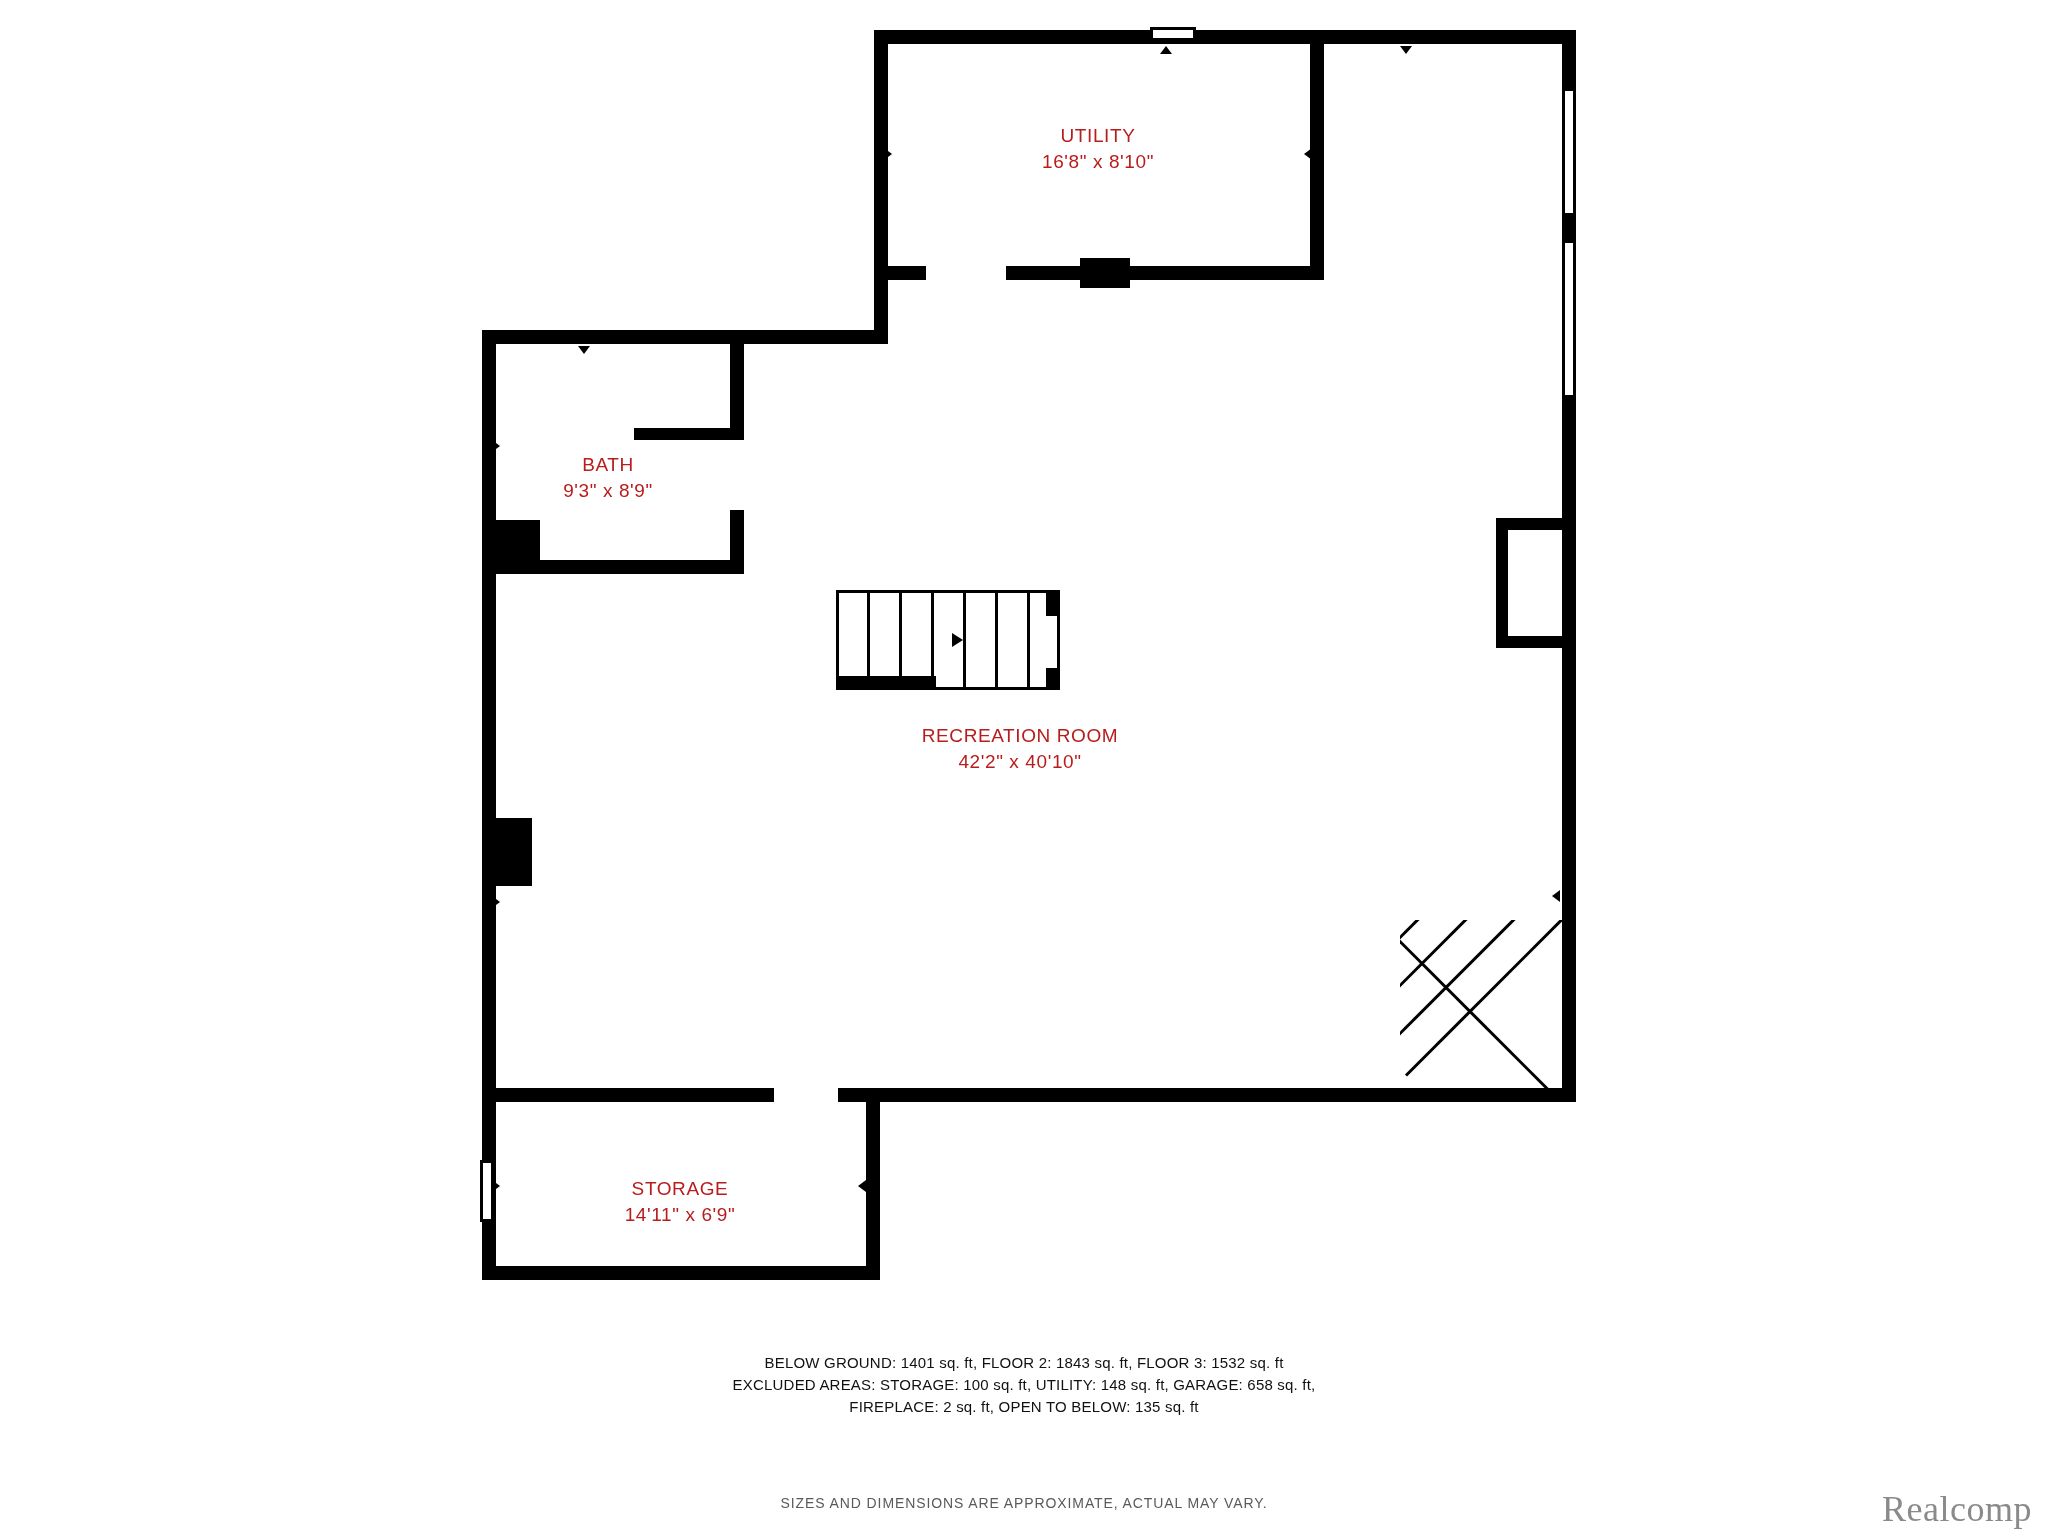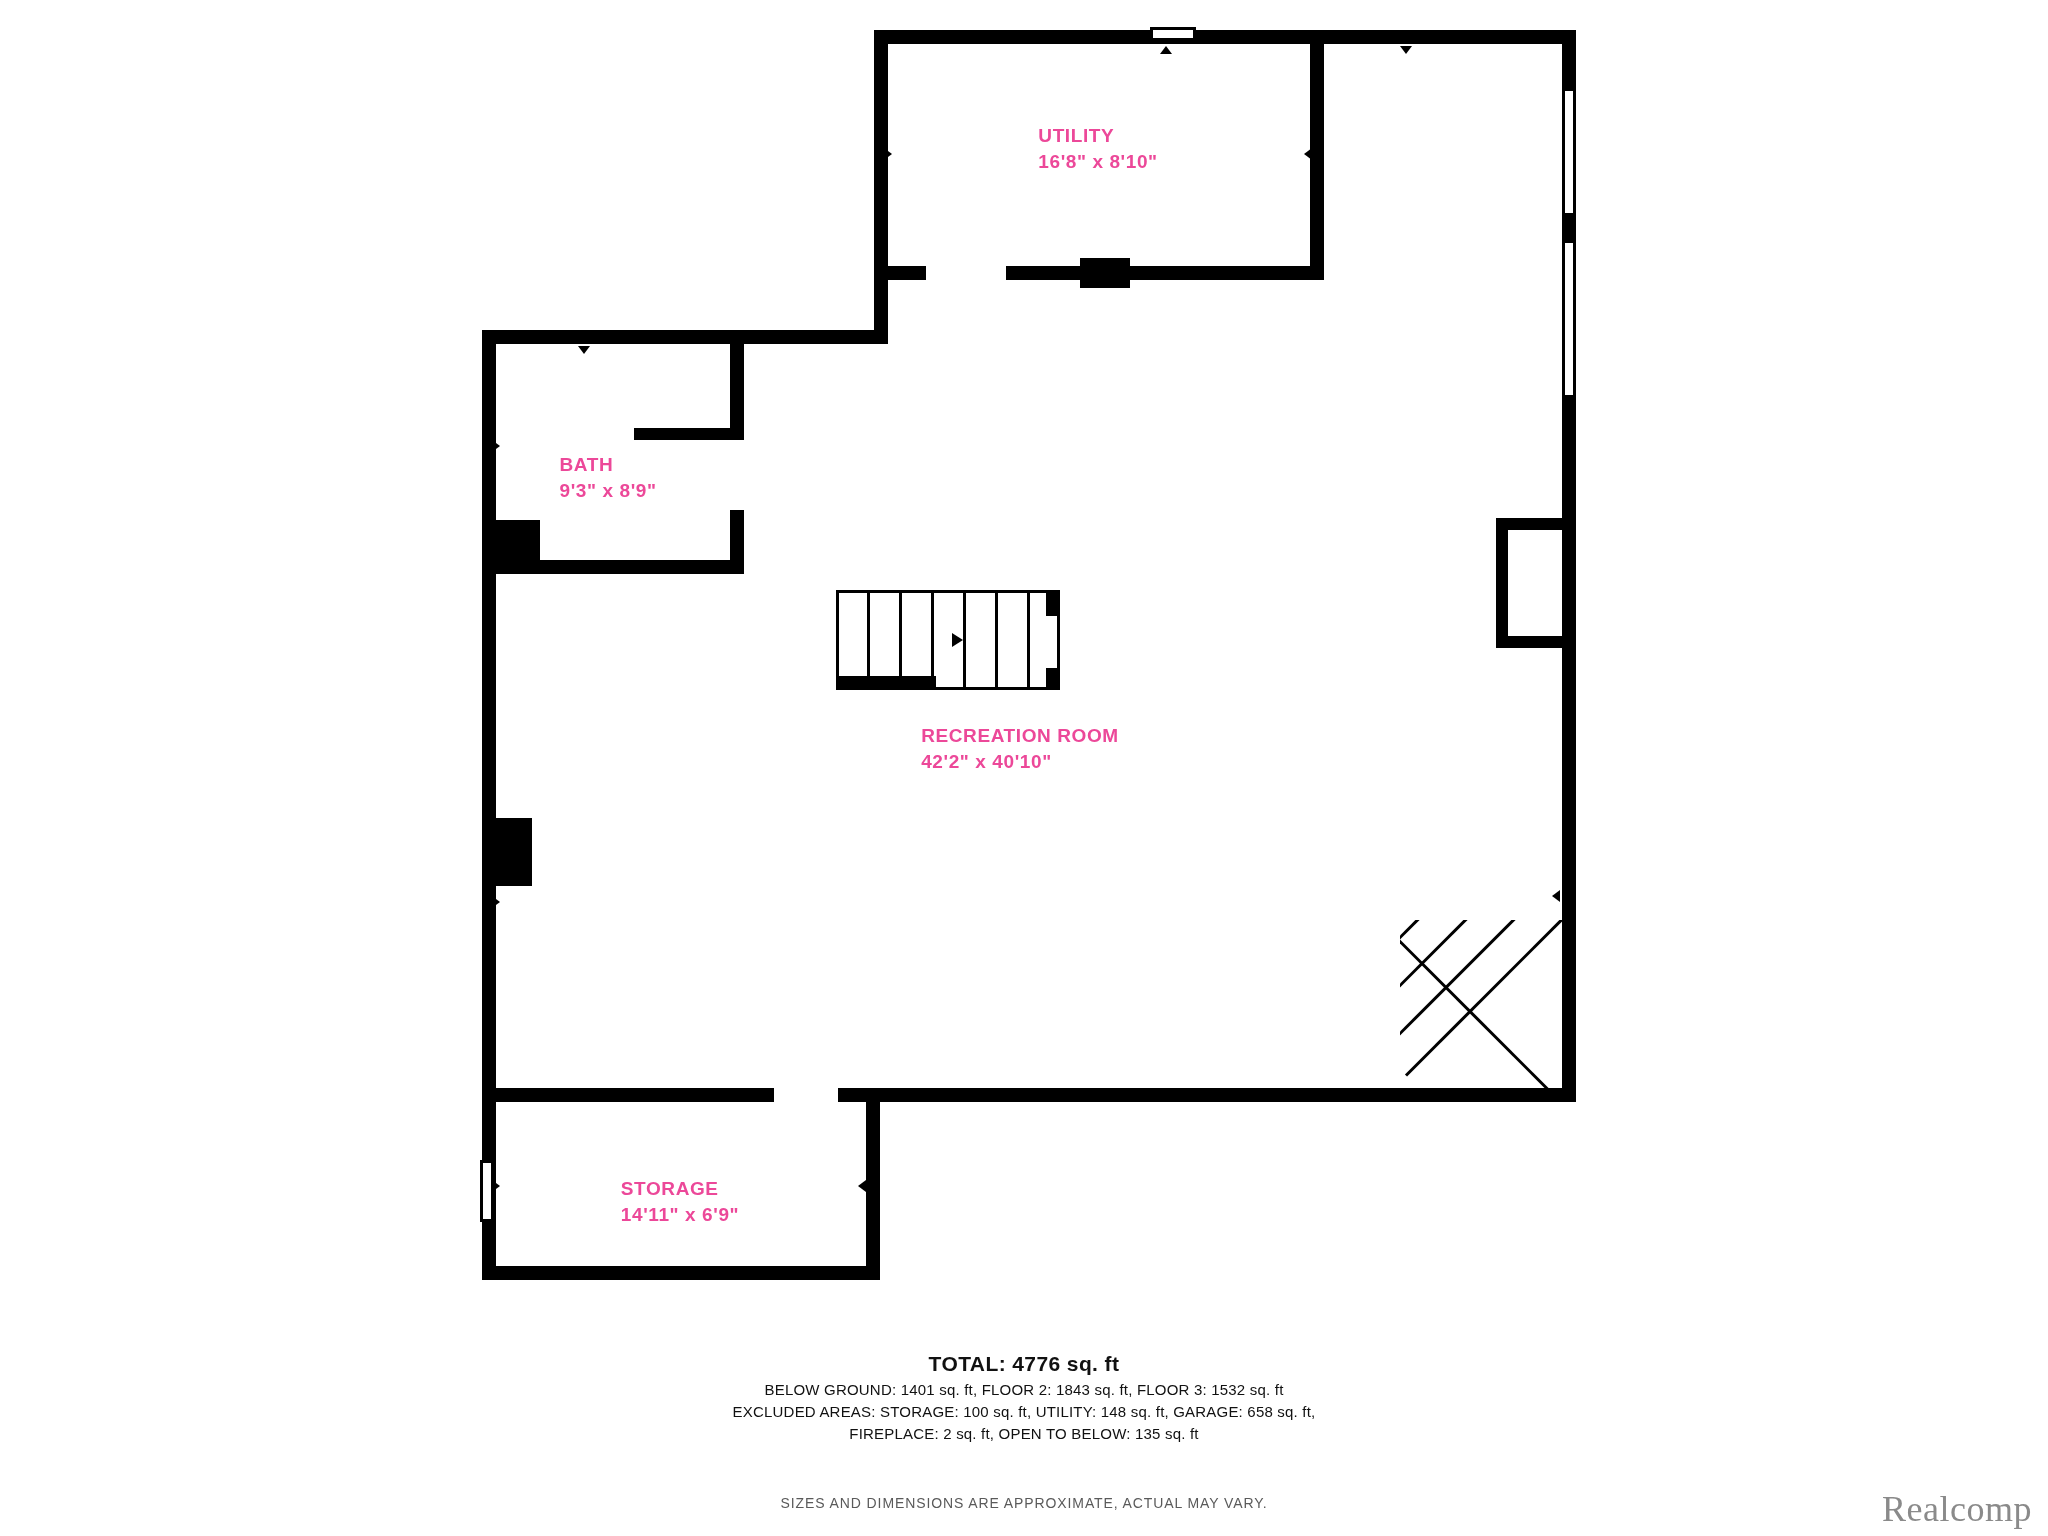--- a/index.html
+++ b/index.html
@@ -23,28 +23,27 @@
     height: 1340px;
   }
 
   .wall {
     position: absolute;
     background: #000000;
   }
 
   .room-label {
     position: absolute;
-    text-align: left;
-    color: #ec4899;
+    text-align: center;
+    color: #b91c1c;
     font-size: 19px;
     letter-spacing: 0.6px;
     line-height: 1.35;
     white-space: nowrap;
     transform: translateX(-50%);
-    font-weight: bold;
   }
   .room-label .r-name {
     display: block;
     font-size: 19px;
   }
   .room-label .r-dims {
     display: block;
     font-size: 19px;
   }
 
@@ -270,21 +269,20 @@
   </div>
 
   <div class="room-label" style="left:680px; top:1176px;">
     <span class="r-name">STORAGE</span>
     <span class="r-dims">14'11" x 6'9"</span>
   </div>
 
 </div>
 
 <div id="summary">
-  <div class="total">TOTAL: 4776 sq. ft</div>
   <div class="line">BELOW GROUND: 1401 sq. ft, FLOOR 2: 1843 sq. ft, FLOOR 3: 1532 sq. ft</div>
   <div class="line">EXCLUDED AREAS: STORAGE: 100 sq. ft, UTILITY: 148 sq. ft, GARAGE: 658 sq. ft,</div>
   <div class="line">FIREPLACE: 2 sq. ft, OPEN TO BELOW: 135 sq. ft</div>
 </div>
 
 <div id="disclaimer">SIZES AND DIMENSIONS ARE APPROXIMATE, ACTUAL MAY VARY.</div>
 
 <div id="watermark">Realcomp</div>
 
 </body></html>

